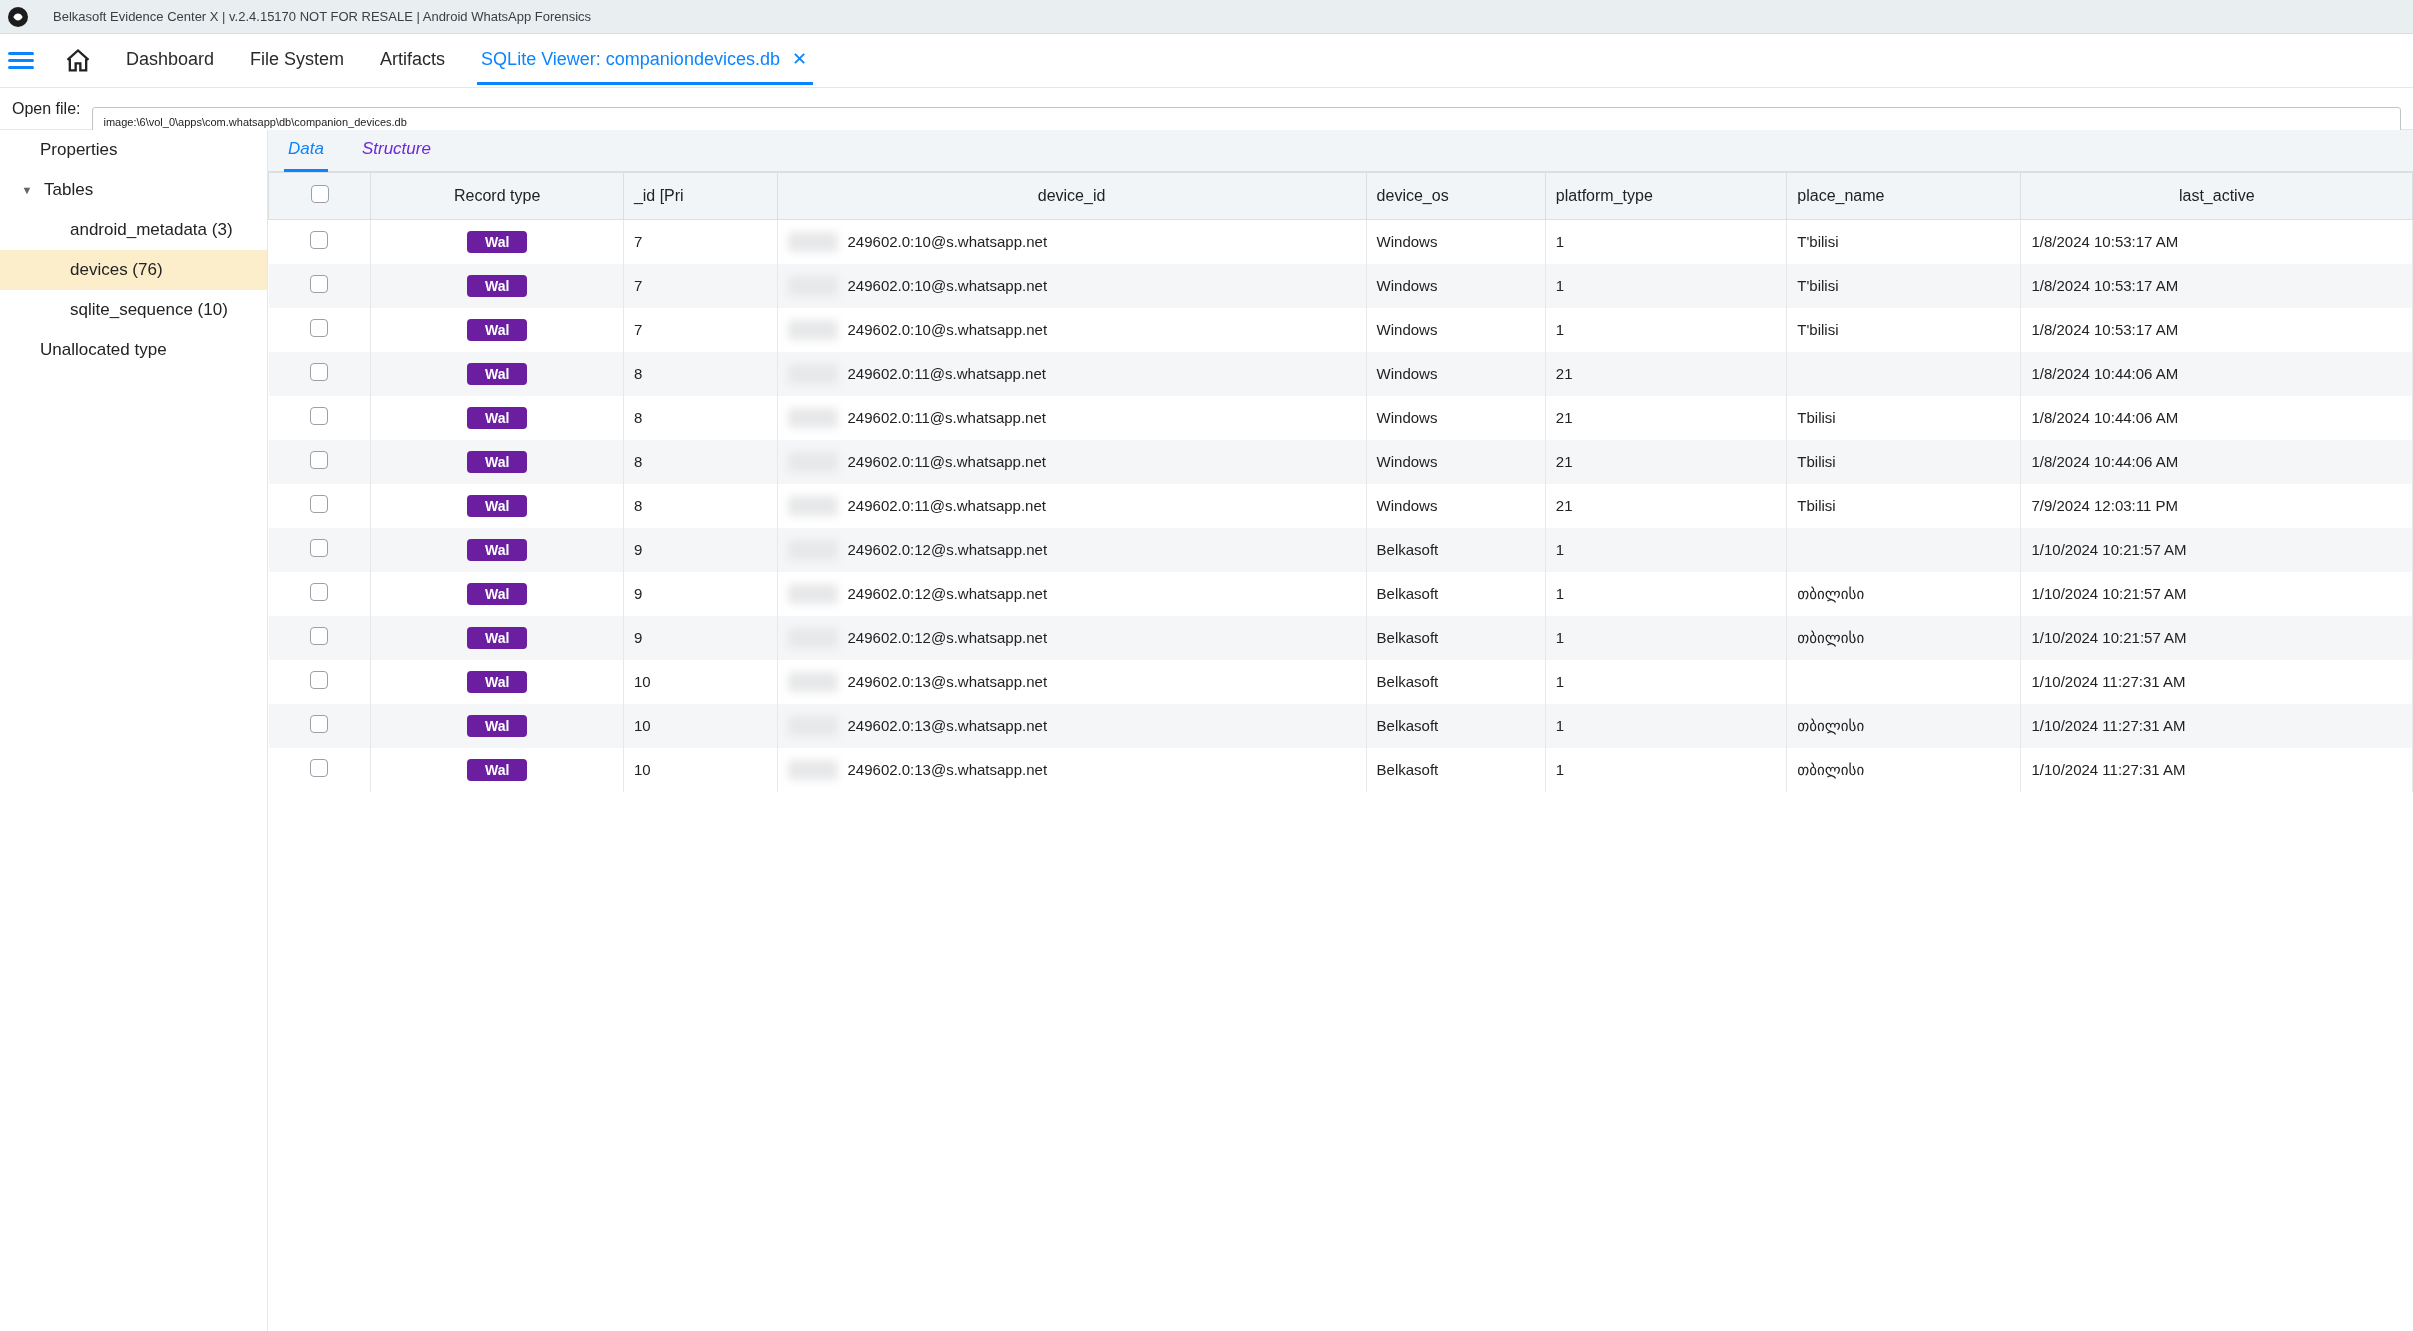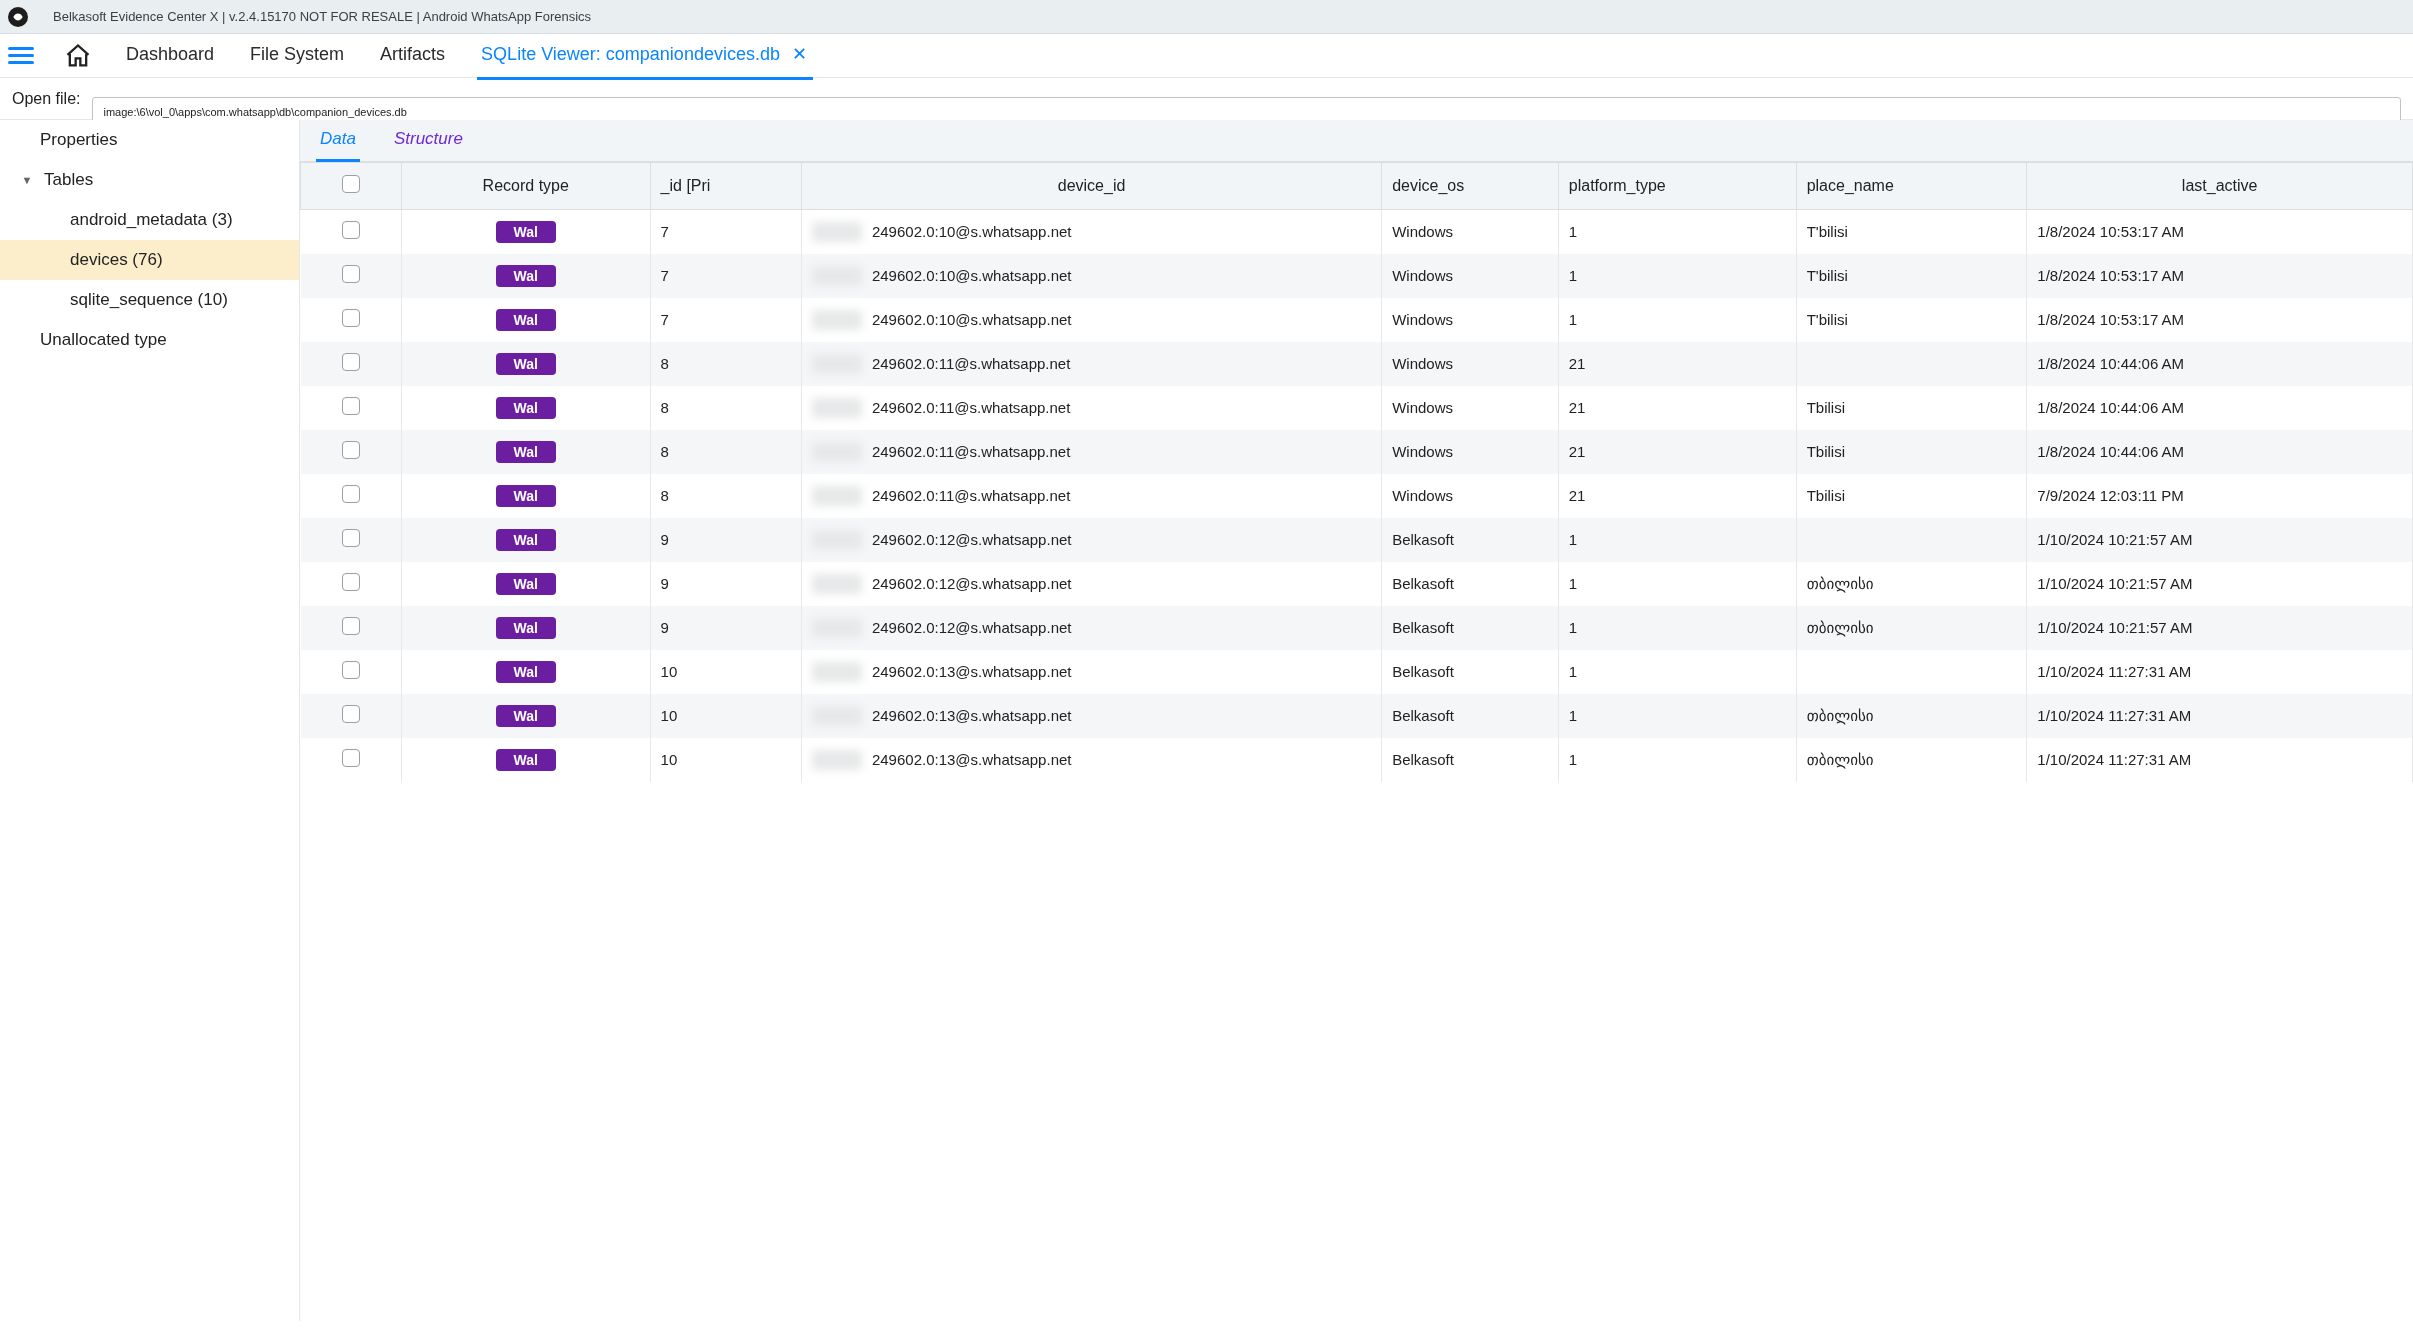--- a/index.html
+++ b/index.html
@@ -5,39 +5,39 @@
     * { margin: 0; padding: 0; box-sizing: border-box; }
     body { font-family: "Segoe UI", Arial, sans-serif; font-size: 14px; color: #222; background: #fff; }
 
     
     .titlebar { display: flex; align-items: center; height: 34px; background: #e9eef1; padding: 0 8px; gap: 25px; border-bottom: 1px solid #d7dde2; }
     .titlebar .app-icon { width: 20px; height: 20px; border-radius: 50%; background: #1d1d1d; display: flex; align-items: center; justify-content: center; }
     .titlebar .app-icon svg { width: 14px; height: 14px; }
     .titlebar .title-text { font-size: 13px; color: #3a3f44; white-space: nowrap; }
 
     
-    .navbar { display: flex; align-items: center; height: 44px; background: #fff; padding: 0 8px; gap: 28px; border-bottom: 1px solid #e6e6e6; }
+    .navbar { display: flex; align-items: center; height: 54px; background: #fff; padding: 0 8px; gap: 28px; border-bottom: 1px solid #e6e6e6; }
     .hamburger { display: flex; flex-direction: column; gap: 4px; width: 26px; height: 20px; justify-content: center; cursor: pointer; }
     .hamburger span { display: block; height: 3px; background: #0a84ff; border-radius: 2px; }
     .home-icon { width: 32px; height: 32px; display: flex; align-items: center; justify-content: center; cursor: pointer; }
     .home-icon svg { width: 28px; height: 28px; stroke: #222; stroke-width: 2; fill: none; }
     .nav-item { font-size: 18px; color: #2a2a2a; cursor: pointer; padding: 12px 4px; border-bottom: 3px solid transparent; }
     .nav-item.active { color: #0a84ff; border-bottom-color: #0a84ff; display: flex; align-items: center; gap: 10px; }
     .nav-close { color: #0a84ff; font-size: 18px; cursor: pointer; padding: 0 2px; }
 
     
     .openfile-bar { display: flex; align-items: center; height: 42px; padding: 0 12px; gap: 12px; border-bottom: 1px solid #e6e6e6; background: #fff; }
     .openfile-label { font-size: 16px; color: #222; white-space: nowrap; }
     .openfile-input { flex: 1; height: 30px; border: 1px solid #bfc4c9; border-radius: 3px; padding: 0 10px; font-size: 11px; color: #222; font-family: inherit; margin-top: 26px; }
 
     
     .main { display: flex; height: calc(100vh - 130px); }
 
     
-    .sidebar { width: 300px; background: #fff; overflow-y: auto; border-right: 1px solid #e6e6e6; }
+    .sidebar { width: 268px; background: #fff; overflow-y: auto; border-right: 1px solid #e6e6e6; }
     .tree-item { display: flex; align-items: center; height: 40px; font-size: 17px; color: #232323; cursor: pointer; }
     .tree-item .label { padding-left: var(--indent, 40px); }
     .tree-item.level-0 .label { padding-left: 40px; }
     .tree-item.level-0.expandable .label { padding-left: 10px; }
     .tree-item.level-1 .label { padding-left: 70px; }
     .tree-expander { width: 18px; display: inline-flex; justify-content: center; color: #666; font-size: 11px; margin-left: 18px; margin-right: 4px; }
     .tree-item.selected { background: #fdeecb; }
 
     
     .content { flex: 1; display: flex; flex-direction: column; overflow: hidden; background: #fff; }

